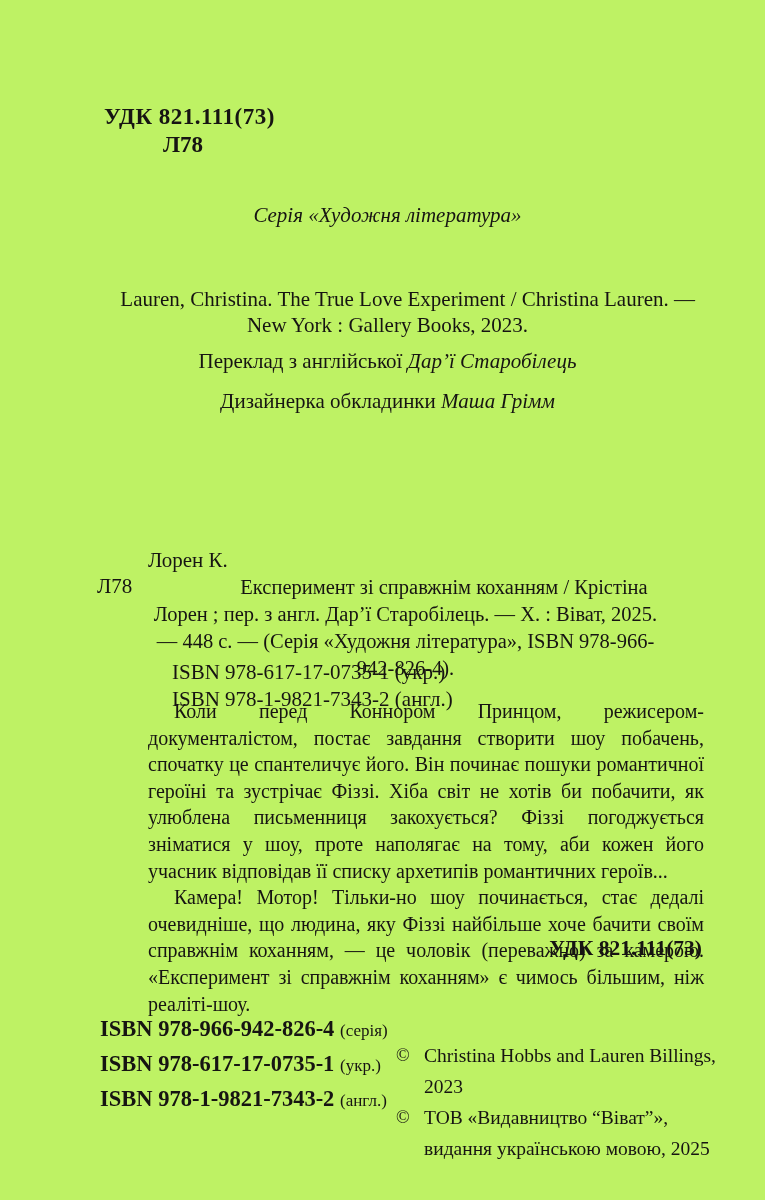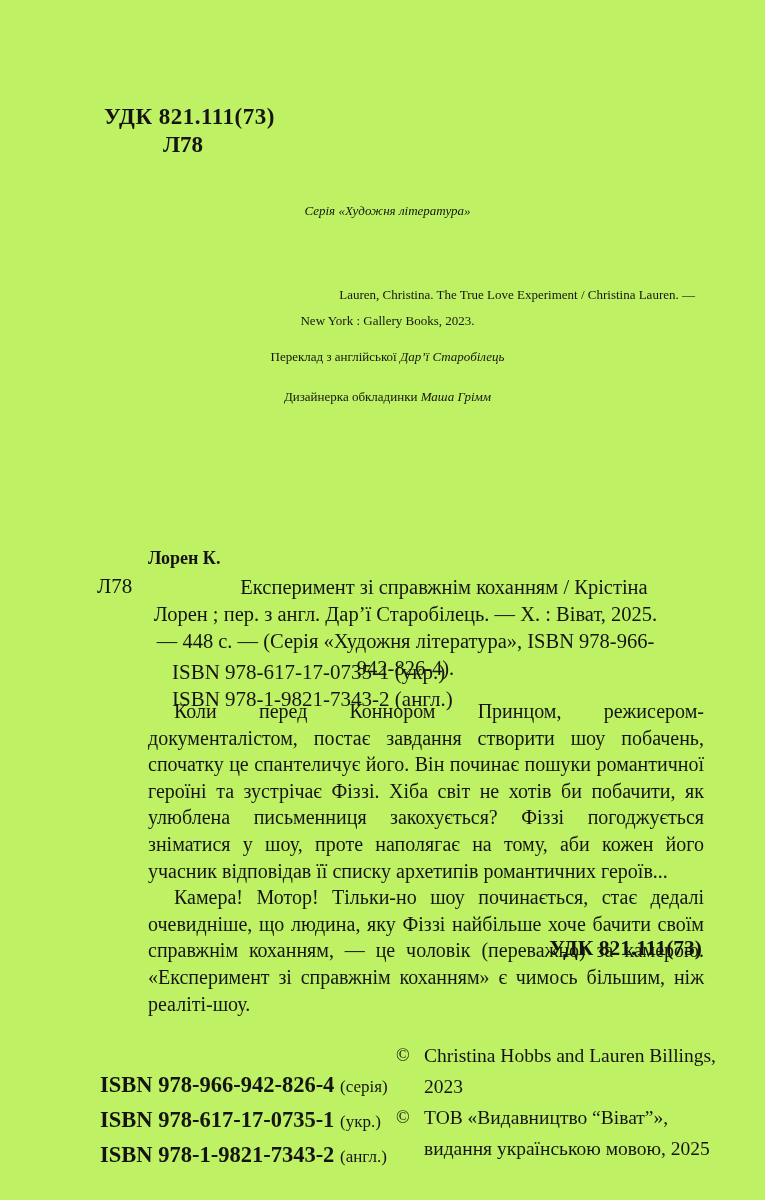--- a/index.html
+++ b/index.html
@@ -28,35 +28,35 @@
   .bbk-top {
     left: 104px; top: 132px; width: 158px;
     text-align: center;
     font-size: 23px; font-weight: bold;
   }
 
   
   .center-line {
     left: 80px; right: 70px;
     text-align: center;
-    font-size: 13px;
+    font-size: 21px;
     white-space: nowrap;
   }
   .series { top: 203px; font-style: italic; }
   .tr-heading { top: 261px; }
   .tr-line1 { top: 287px; text-align: right; }
   .tr-line2 { top: 313px; }
   .translator { top: 349px; }
   .designer { top: 389px; }
   .italic-name { font-style: italic; }
 
   
   .card-author {
     left: 148px; top: 548px;
-    font-size: 18px; font-weight: bold;
+    font-size: 21px; font-weight: normal;
   }
   .card-index {
     left: 97px; top: 574px;
     font-size: 21px;
   }
   .card-desc {
     left: 148px; top: 574px; width: 515px;
     font-size: 20.5px; line-height: 27px;
     text-indent: 77px;
     text-align: center;
@@ -75,21 +75,21 @@
     text-indent: 26px;
   }
 
   .udc-bottom {
     right: 63px; top: 936px;
     font-size: 21.5px; font-weight: bold;
   }
 
   
   .isbn-block {
-    left: 100px; top: 1068px;
+    left: 100px; top: 1012px;
   }
   .isbn-row {
     font-size: 22.5px; font-weight: bold;
     line-height: 33px;
     white-space: nowrap;
   }
   .isbn-note {
     font-size: 17px; font-weight: normal;
   }
 

